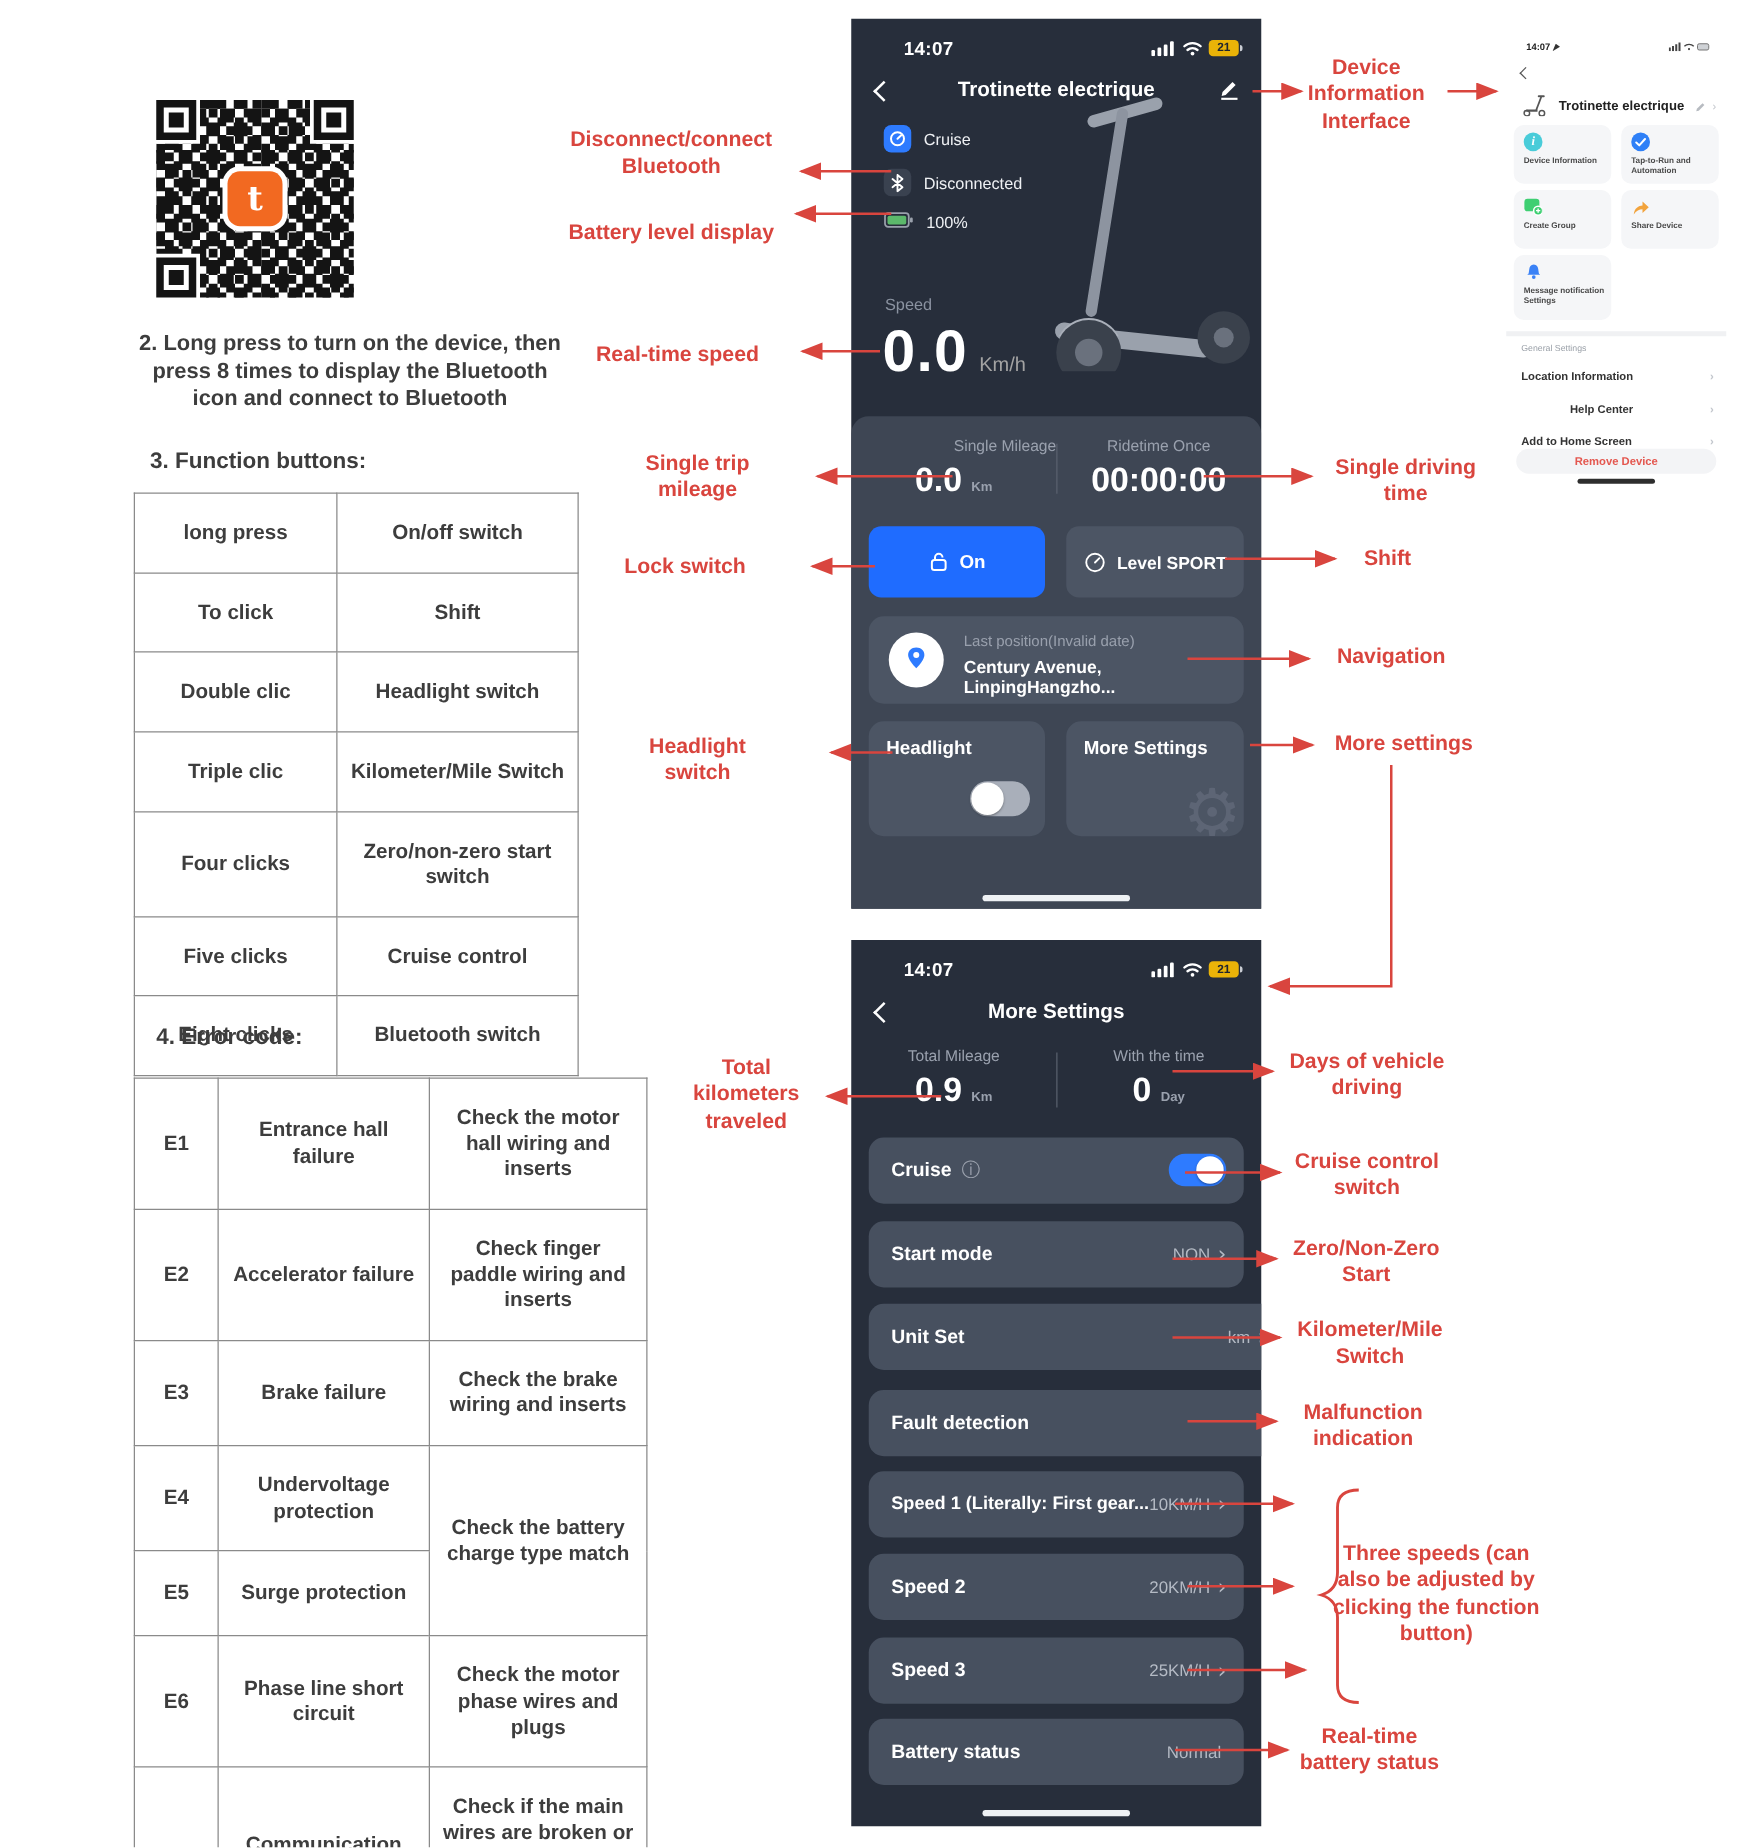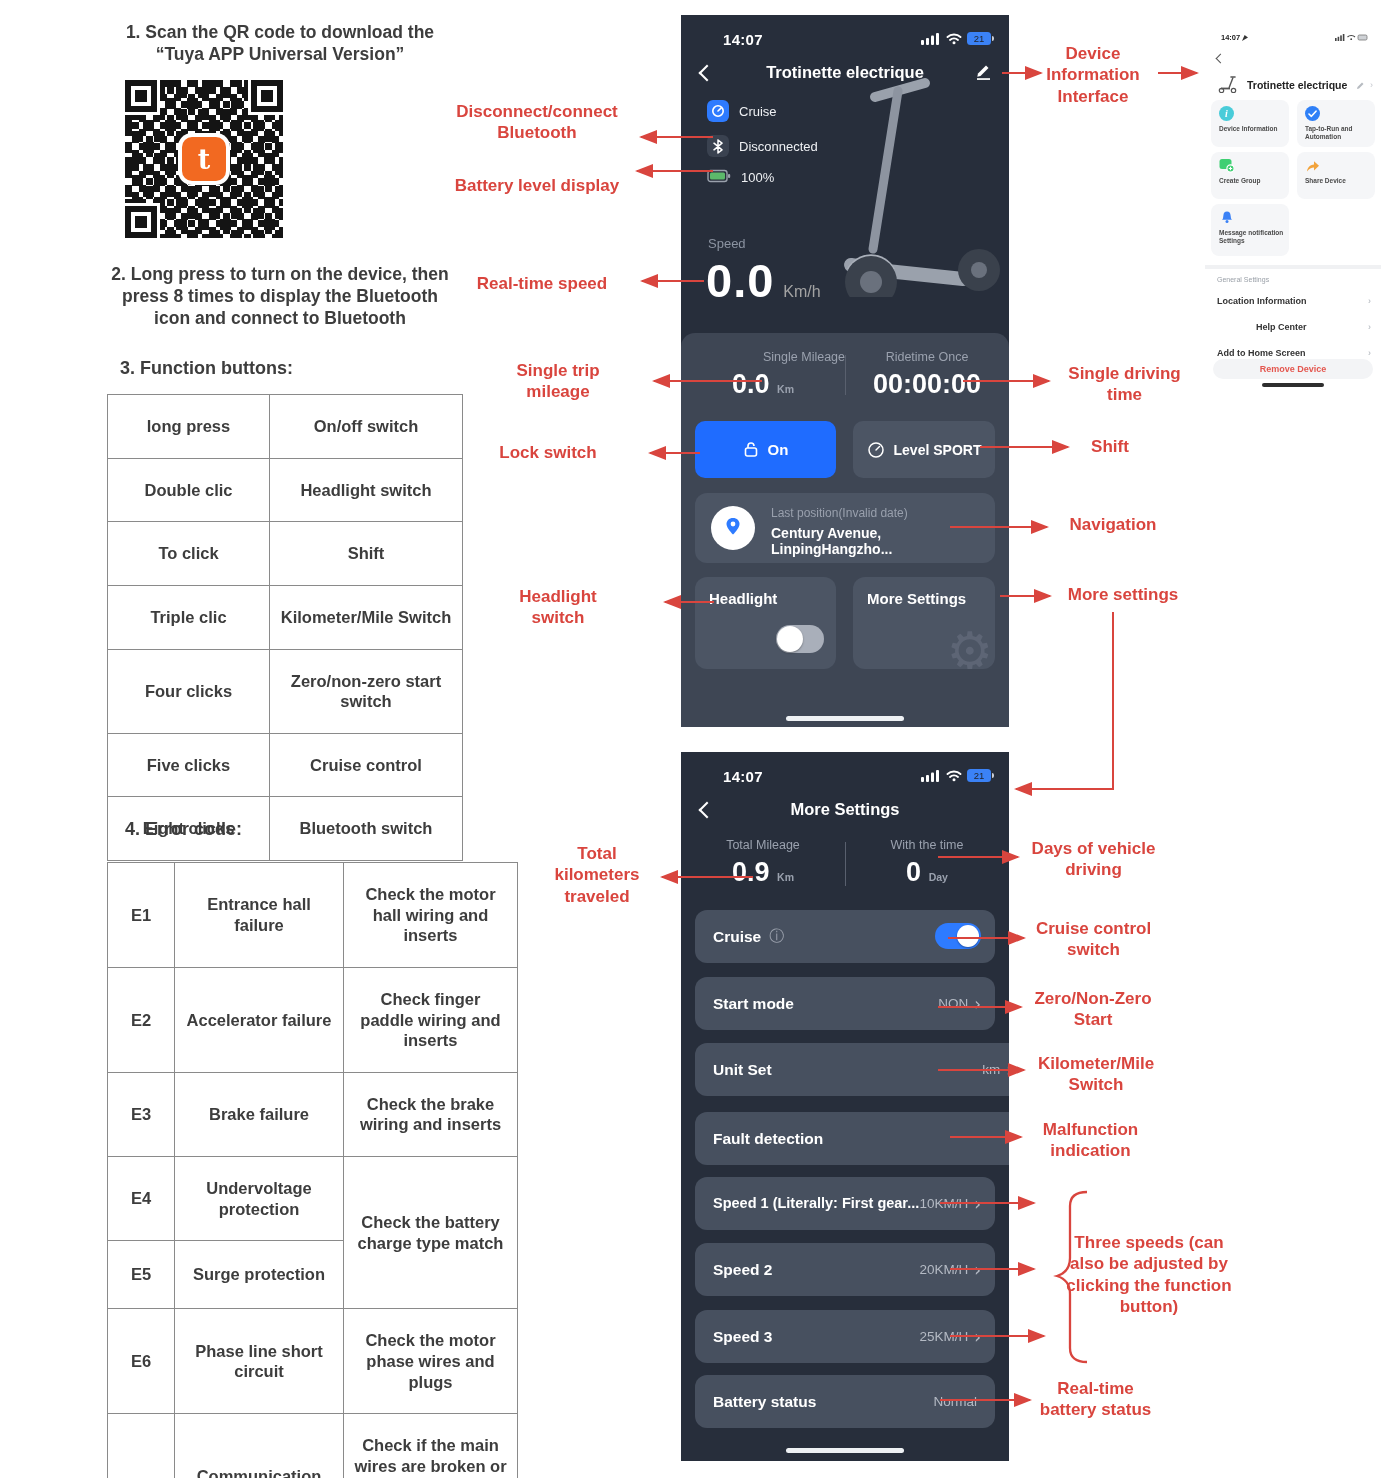--- a/index.html
+++ b/index.html
@@ -17,21 +17,21 @@
         conic-gradient(transparent 25%,#141414 0 50%,transparent 0 75%,#141414 0) 7px 7px/22px 22px,#fff;}
   .finder{position:absolute;width:32px;height:32px;border:6px solid #141414;background:#fff;box-shadow:0 0 0 3px #fff;box-sizing:border-box;}
   .finder::after{content:"";position:absolute;left:4px;top:4px;width:12px;height:12px;background:#141414;}
   .qr-logo{position:absolute;left:57px;top:57px;width:44px;height:44px;background:#f26921;border-radius:10px;box-shadow:0 0 0 4px #fff;
            display:flex;align-items:center;justify-content:center;color:#fff;font-weight:bold;font-size:27px;font-family:"DejaVu Serif",serif;}
 
   
   .phone{position:absolute;left:681px;width:328px;background:#272e3b;overflow:hidden;color:#fff;z-index:10;}
   .p-time{position:absolute;left:42px;top:16px;font-size:15px;font-weight:bold;letter-spacing:.3px;}
   .p-status-ic{position:absolute;right:18px;top:17px;display:flex;align-items:center;gap:5px;}
-  .batt{width:24px;height:13px;border-radius:3.5px;background:#3b82f6;color:#20252e;font-size:9.5px;font-weight:normal;text-align:center;line-height:13px;position:relative;}
+  .batt{width:24px;height:13px;border-radius:3.5px;background:#eab308;color:#20252e;font-size:9.5px;font-weight:bold;text-align:center;line-height:13px;position:relative;}
   .batt::after{content:"";position:absolute;right:-3px;top:4px;width:2px;height:5px;background:#c9cdd4;border-radius:0 2px 2px 0;}
   .chev{display:inline-block;width:10px;height:10px;border-left:2.5px solid #fff;border-bottom:2.5px solid #fff;transform:rotate(45deg);}
   .p-title{position:absolute;left:0;right:0;top:48px;text-align:center;font-size:16.5px;font-weight:bold;}
   .chip{position:absolute;left:26px;display:flex;align-items:center;gap:10px;font-size:13px;color:#eef0f3;}
   .chip-ic{width:22px;height:22px;border-radius:6px;display:flex;align-items:center;justify-content:center;}
   .panel{position:absolute;left:0;right:0;top:318px;bottom:0;background:#3e4654;border-radius:14px 14px 0 0;}
   .stat-lab{position:absolute;width:50%;text-align:center;font-size:12.5px;color:#9aa1ae;}
   .stat-val{position:absolute;width:50%;text-align:center;font-size:27px;font-weight:bold;color:#fff;}
   .stat-unit{font-size:10.5px;color:#9aa1ae;font-weight:bold;}
   .pbtn{position:absolute;height:57px;border-radius:10px;display:flex;align-items:center;justify-content:center;gap:9px;font-weight:bold;}
@@ -51,22 +51,20 @@
   .dic{position:absolute;left:8px;top:6px;width:15px;height:15px;border-radius:50%;display:flex;align-items:center;justify-content:center;}
   .drow{position:absolute;left:12px;right:10px;height:24px;font-size:9px;font-weight:bold;color:#333;display:flex;align-items:center;justify-content:space-between;}
   .dchev{color:#c2c6cc;font-size:9px;}
   .chev-s{display:inline-block;width:6px;height:6px;border-left:1.5px solid #555;border-bottom:1.5px solid #555;transform:rotate(45deg);}
 </style>
 </head>
 <body>
 
 <div class="canvas">
 
-  <div class="manual-text" style="left:95px;top:22px;width:370px;font-size:17.5px;">1. Scan the QR code to download the
-“Tuya APP Universal Version”</div>
 
   <div class="qr">
     <div class="finder" style="left:0;top:0;"></div>
     <div class="finder" style="right:0;top:0;"></div>
     <div class="finder" style="left:0;bottom:0;"></div>
     <div class="qr-logo">
         <span>t</span>
       </div>
   </div>
 
@@ -76,26 +74,26 @@
 
   <div class="manual-text" style="left:120px;top:357px;width:230px;font-size:18px;text-align:left;">3. Function buttons:</div>
 
   <table class="mtable" style="left:107px;top:394px;width:356px;">
     <tbody>
         <tr style="height:53px;">
           <td style="width:145px;">long press</td>
           <td>On/off switch</td>
         </tr>
     <tr style="height:53px;">
+          <td>To click</td>
+          <td>Shift</td>
+        </tr>
+    <tr style="height:53px;">
           <td>Double clic</td>
           <td>Headlight switch</td>
-        </tr>
-    <tr style="height:53px;">
-          <td>To click</td>
-          <td>Shift</td>
         </tr>
     <tr style="height:53px;">
           <td>Triple clic</td>
           <td>Kilometer/Mile Switch</td>
         </tr>
     <tr style="height:62px;">
           <td>Four clicks</td>
           <td>Zero/non-zero start switch</td>
         </tr>
     <tr style="height:53px;">

